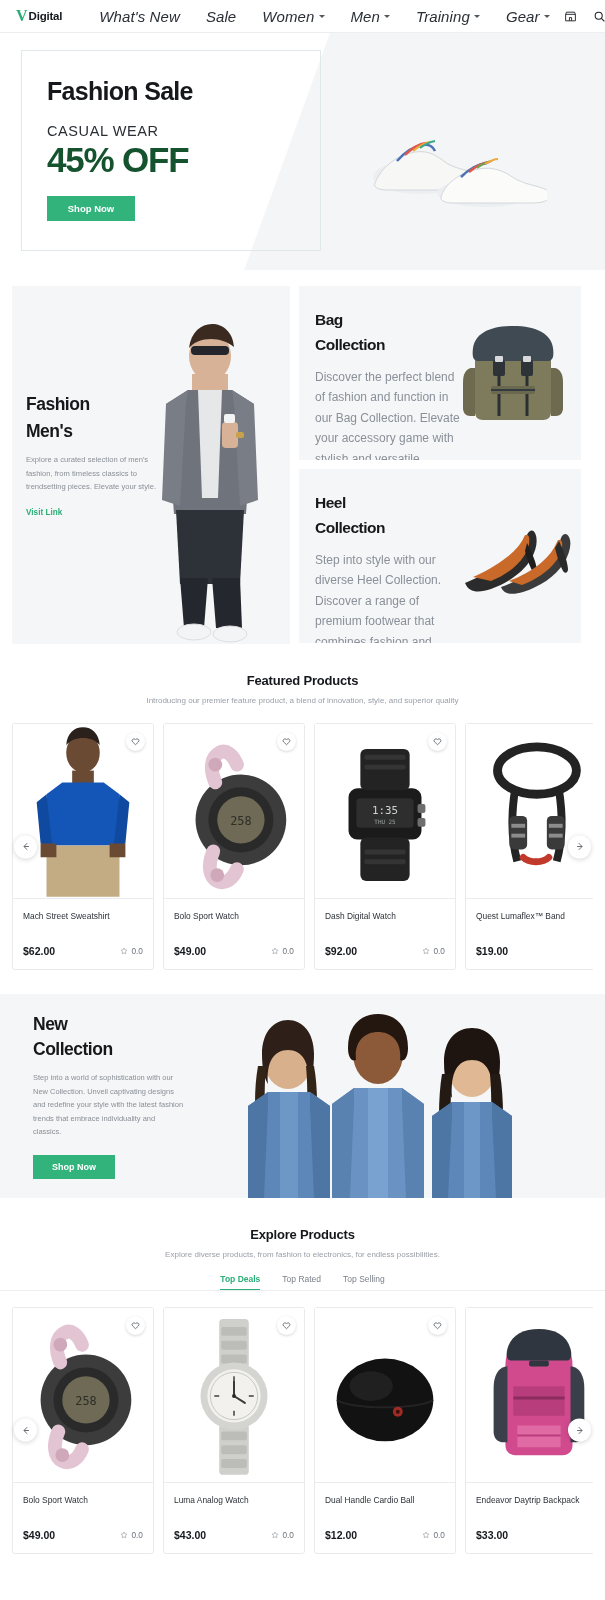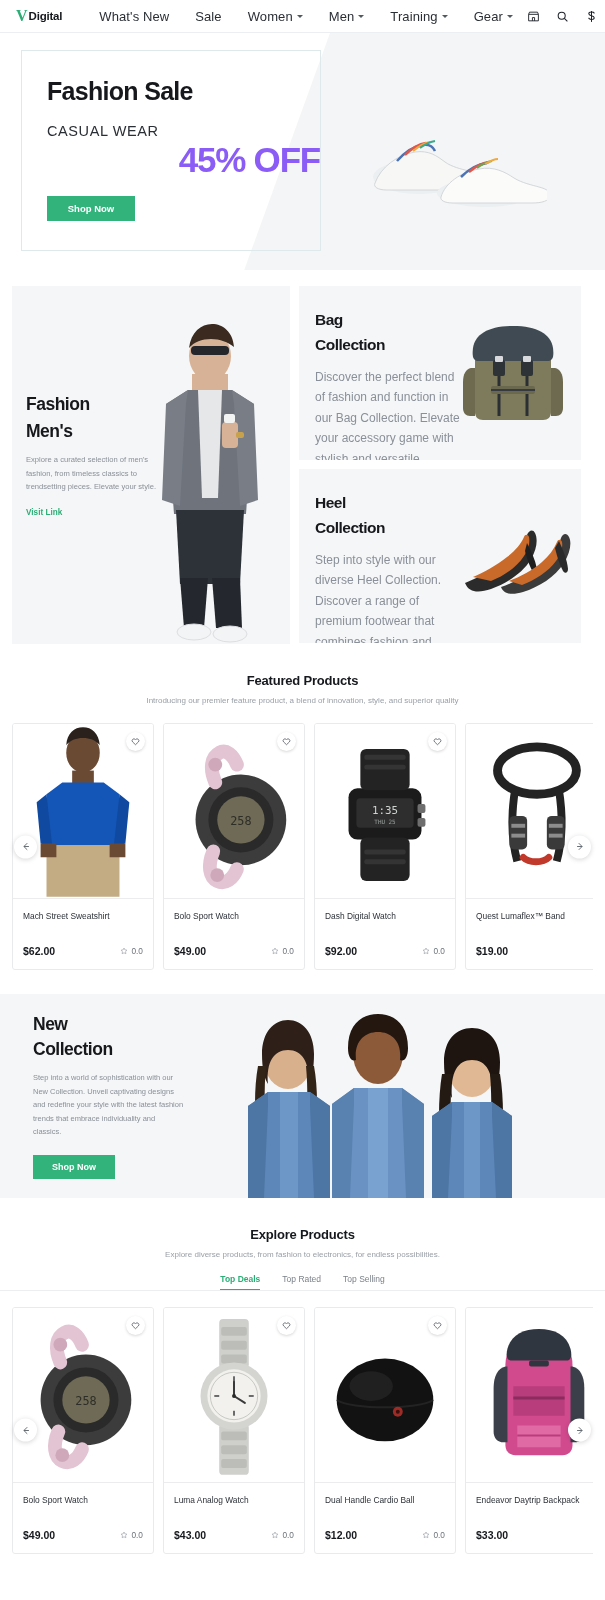--- a/index.html
+++ b/index.html
@@ -24,42 +24,42 @@
     position: relative;
   }
   .brand { display: flex; align-items: center; gap: 1px; margin-right: 24px; }
   .brand-mark {
     font-size: 16px; font-weight: 700; color: #2bae76; line-height: 1;
     font-family: "Liberation Serif", serif;
   }
   .brand-name { font-size: 11.5px; font-weight: 700; color: #15181c; letter-spacing: -0.2px; }
   .nav { display: flex; align-items: center; gap: 0; }
   .nav-item {
-    font-size: 13px; color: #2a2f36; padding: 0 13px; white-space: nowrap;
-    display: flex; align-items: center; gap: 4px; cursor: pointer; letter-spacing: 0.1px;
+    font-size: 15px; color: #2a2f36; padding: 0 13px; white-space: nowrap;
+    display: flex; align-items: center; gap: 4px; cursor: pointer; letter-spacing: 0.1px; font-style: italic;
   }
   .caret { width: 0; height: 0; border-left: 3px solid transparent; border-right: 3px solid transparent;
     border-top: 3.4px solid #51585f; display: inline-block; margin-top: 1px; }
   .header-icons { margin-left: auto; display: flex; align-items: center; gap: 14px; }
   .hicon { width: 15px; height: 15px; display: flex; align-items: center; justify-content: center; cursor: pointer; color: #1d2228; }
   .hicon svg { display: block; }
 
   
   .hero { position: relative; height: 237px; background: #f4f5f6; overflow: hidden; }
   .hero-white {
     position: absolute; left: 0; top: 0; width: 330px; height: 237px; background: #ffffff;
     clip-path: polygon(0 0, 100% 0, 74% 100%, 0 100%);
   }
   .hero-card {
     position: absolute; left: 21px; top: 17px; width: 300px; height: 201px;
     border: 1px solid #dfe8ea; background: transparent; padding: 28px 0 0 25px; z-index: 3;
   }
   .hero-title { font-size: 25px; font-weight: 700; color: #16181c; letter-spacing: -0.7px; line-height: 1; }
   .hero-sub { font-size: 14.5px; color: #2a2f36; letter-spacing: 0.6px; margin-top: 19px; font-weight: 400; }
-  .hero-off { font-size: 35px; font-weight: 800; color: #8b5cf6; letter-spacing: -1.2px; margin-top: 3px; line-height: 1.05; text-align: right; }
+  .hero-off { font-size: 35px; font-weight: 800; color: #14532d; letter-spacing: -1.2px; margin-top: 3px; line-height: 1.05; }
   .hero-btn {
     margin-top: 17px; width: 88px; height: 25px; background: #32b37c; color: #ffffff;
     font-size: 9.5px; font-weight: 700; display: flex; align-items: center; justify-content: center;
     cursor: pointer; border: none; font-family: "Liberation Sans", sans-serif;
   }
   .hero-shoe { position: absolute; right: 58px; top: 72px; width: 190px; height: 105px; z-index: 2; }
 
   
   .cat-wrap { padding: 16px 12px 0 12px; display: flex; gap: 9px; }
   .cat-left {

